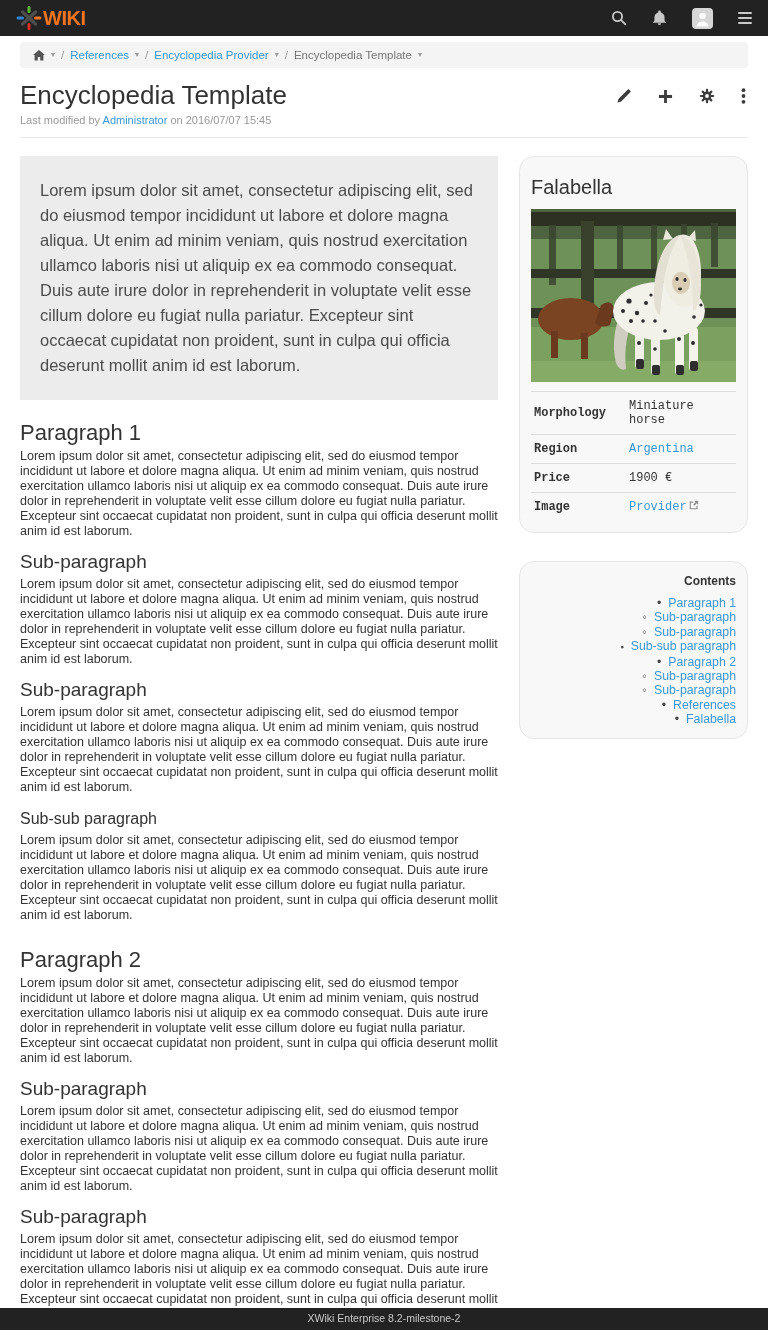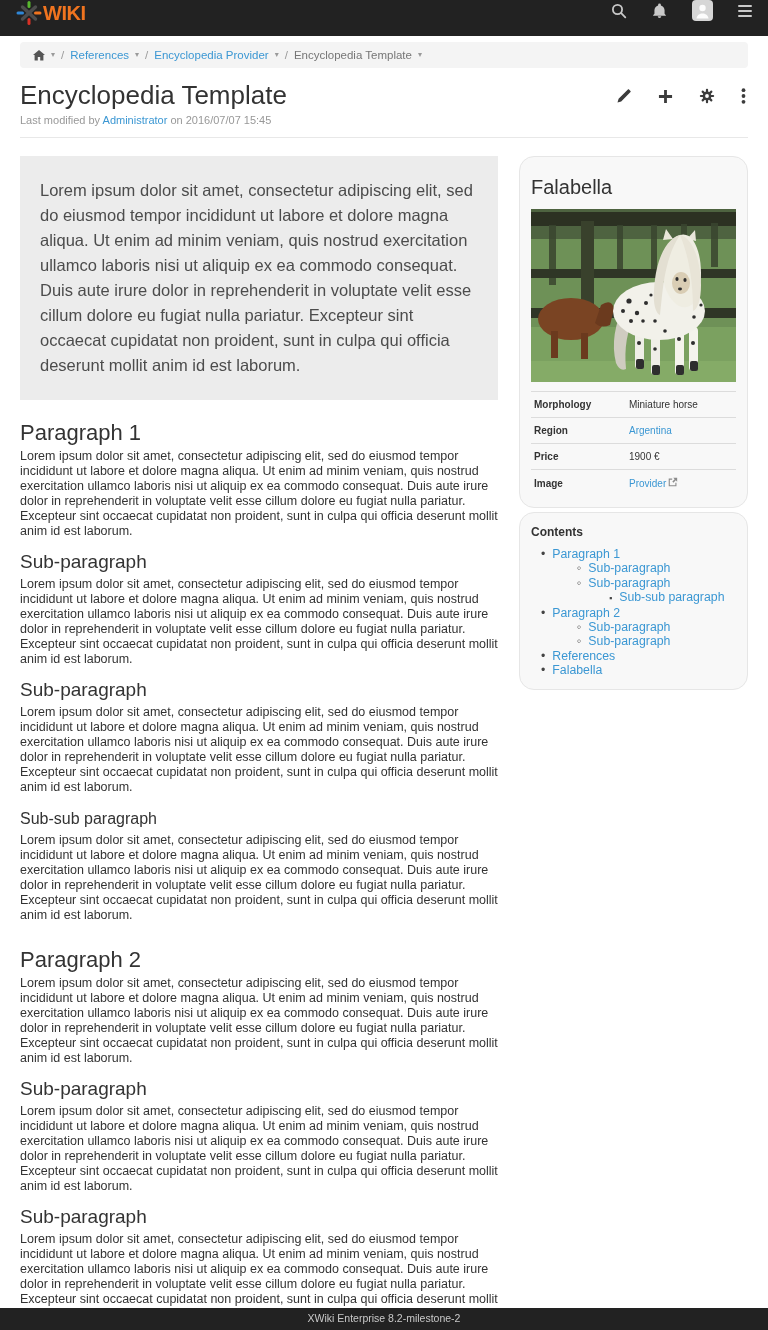--- a/index.html
+++ b/index.html
@@ -4,21 +4,21 @@
 <style>
   * { box-sizing: border-box; margin: 0; padding: 0; }
   html,body { background:#fff; }
   body {
     width:768px; height:1330px; position:relative; overflow:hidden;
     font-family:"Liberation Sans", sans-serif; color:#333; font-size:12.5px;
   }
   a { color:#3b97d3; text-decoration:none; cursor:pointer; }
 
   
-  .navbar { height:36px; background:#222; display:flex; align-items:flex-start; padding:0 16px; }
+  .navbar { height:36px; background:#222; display:flex; align-items:center; padding:0 16px; }
   .logo { display:flex; align-items:center; }
   .logo-wiki { color:#f0741f; font-weight:bold; font-size:20px; letter-spacing:-0.5px; margin-left:1px; }
   .nav-icons { margin-left:auto; display:flex; align-items:center; gap:25px; }
   .nav-icon { display:inline-flex; cursor:pointer; }
 
   
   .breadcrumb { margin:6px 20px 0; background:#f4f4f4; border-radius:4px; height:26px;
     display:flex; align-items:center; gap:6px; padding:0 13px; font-size:11.5px; color:#767676; }
   .bc-sep { color:#999; }
   .bc-link { font-size:11.5px; }
@@ -45,24 +45,24 @@
   .lvl3 { font-size:16px; line-height:19px; margin:14px 0 5px; }
   #sections .lvl1:first-child { margin-top:20px; }
   .body-text { font-size:12.5px; line-height:15px; color:#333; }
   .ext-icon { color:#8a8a8a; display:inline-block; margin-left:2px; }
 
   
   .panel { background:#f8f8f8; border:1px solid #e6e6e6; border-radius:15px; padding:11px; }
   .infobox-title { font-size:20px; font-weight:400; color:#333; margin:8px 0 10px; }
   .horse-img { width:100%; height:173px; display:block; }
   .ib-table { margin-top:9px; }
-  .ib-row { display:flex; align-items:center; border-top:1px solid #dcdcdc; padding:7px 3px; font-size:10px; }
+  .ib-row { display:flex; align-items:center; border-top:1px solid #dcdcdc; padding:7px 3px; font-size:12px;font-family:Liberation Mono, monospace; }
   .ib-label { width:95px; font-weight:bold; color:#333; flex:none; }
 
-  .toc-panel { margin-top:4px; }
+  .toc-panel { margin-top:28px;text-align:right; }
   .toc-title { font-size:12px; font-weight:bold; color:#333; margin:1px 0 8px; }
   .toc-list { list-style:none; }
   .toc-list li { font-size:12.3px; line-height:14.4px; }
   .toc-list li::before { color:#444; margin-right:7px; }
   .d1 { margin-left:10px; } .d1::before { content:"•"; }
   .d2 { margin-left:46px; } .d2::before { content:"◦"; }
   .d3 { margin-left:78px; } .d3::before { content:"▪"; font-size:9px; }
   .bottom-bar { position:absolute; left:0; right:0; bottom:0; height:22px; background:#222;
     color:#c9c9c9; font-size:10.5px; line-height:20px; text-align:center; }
 </style>

